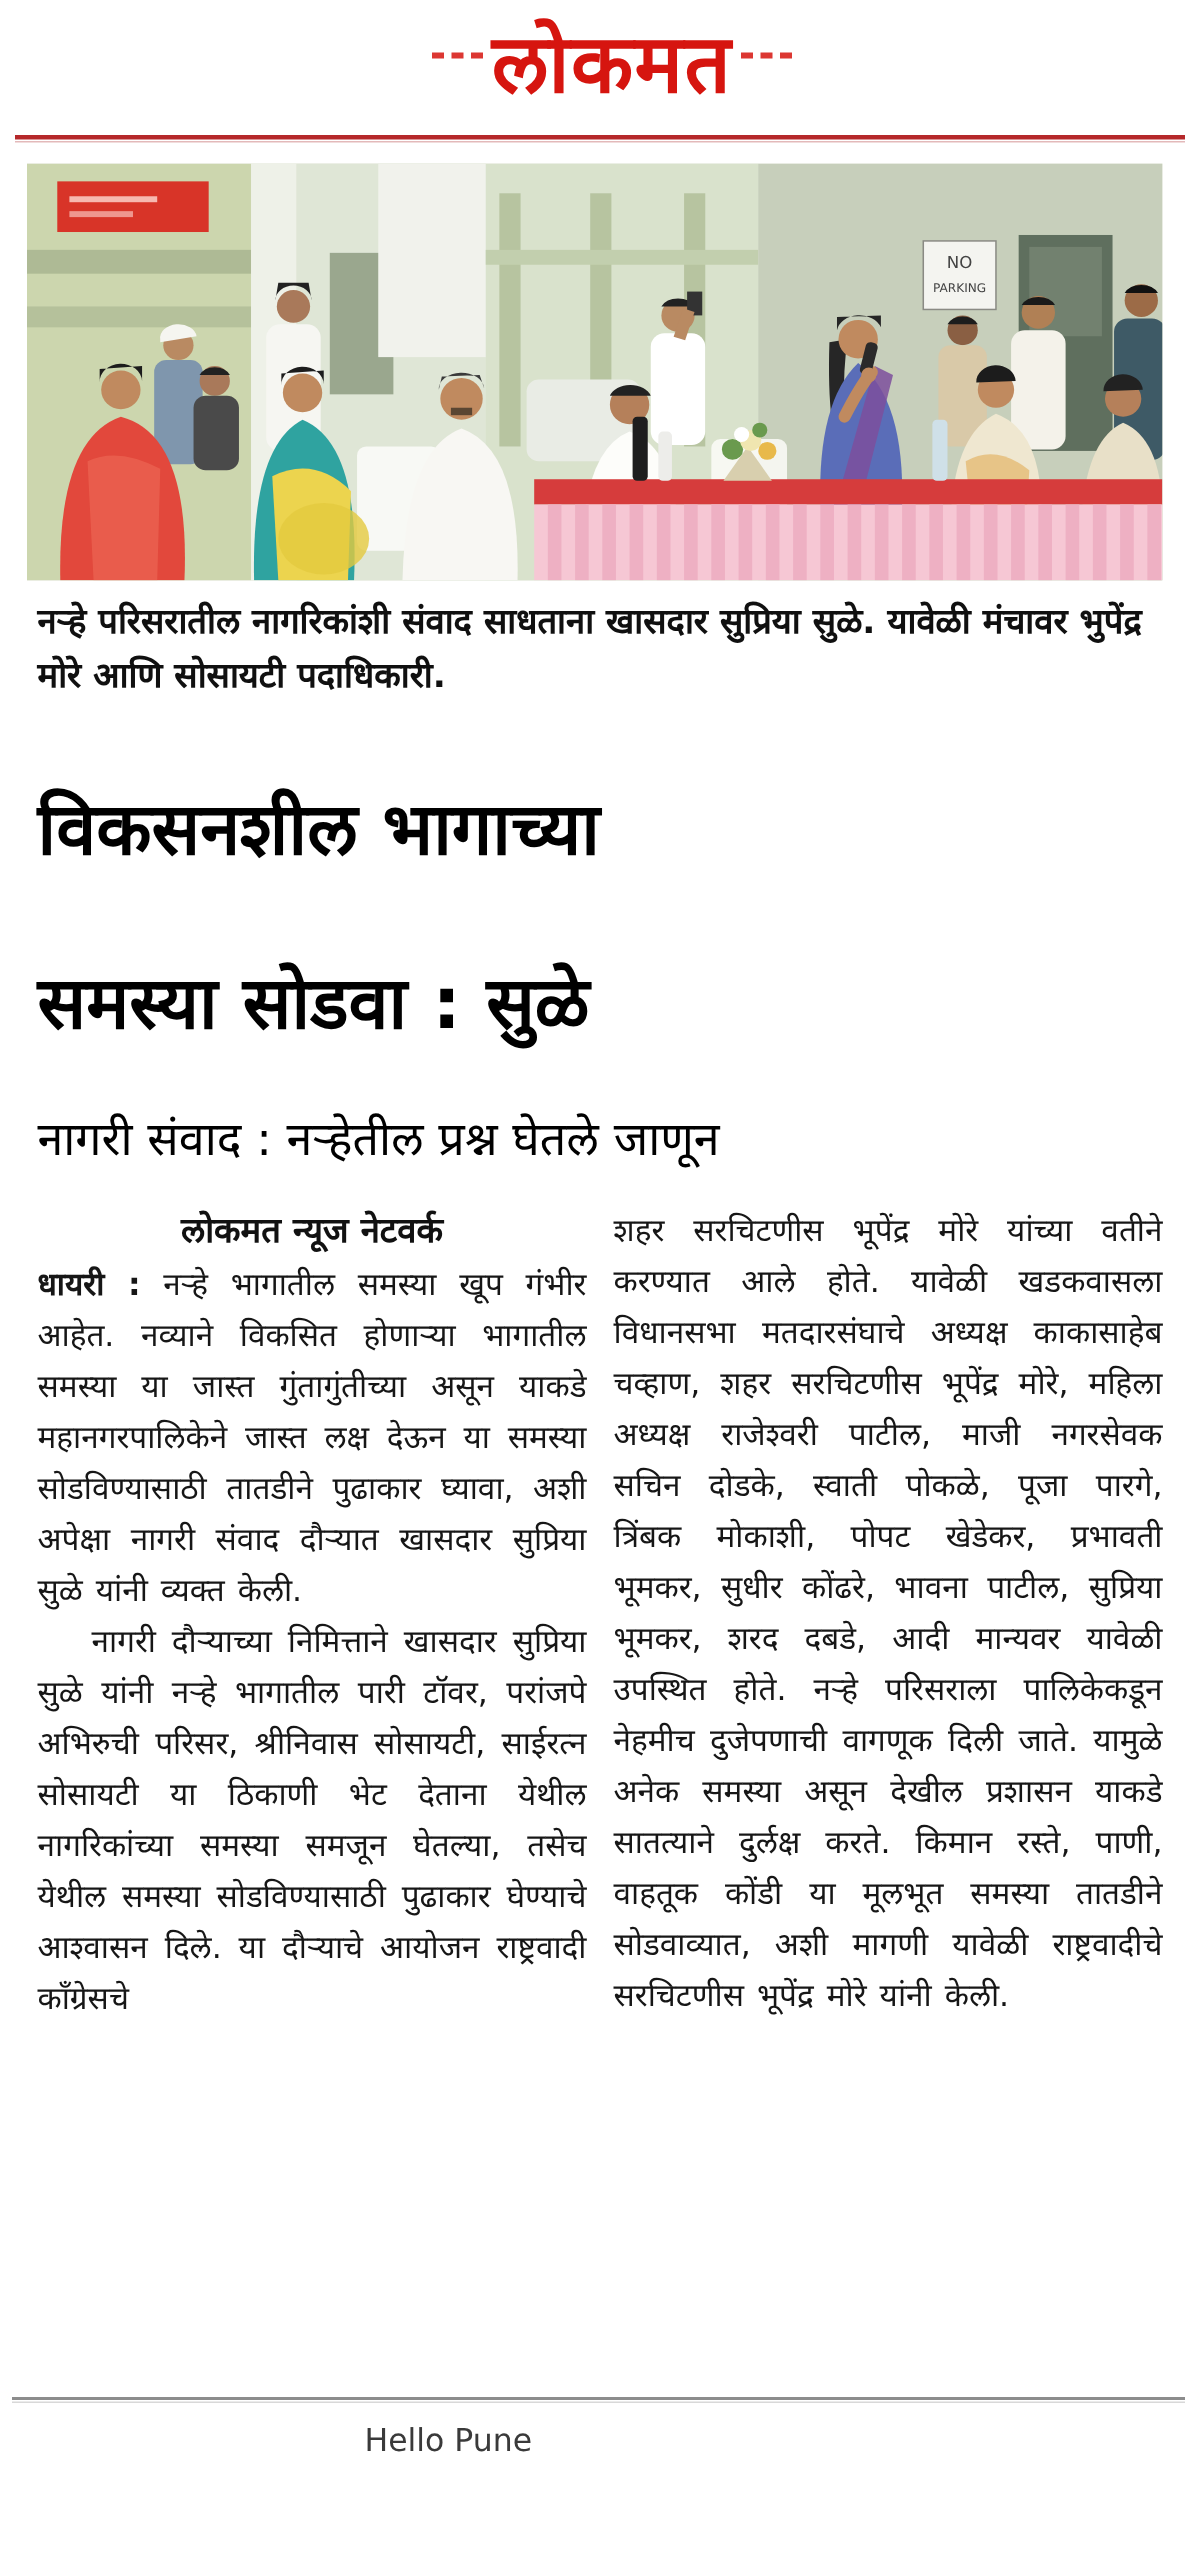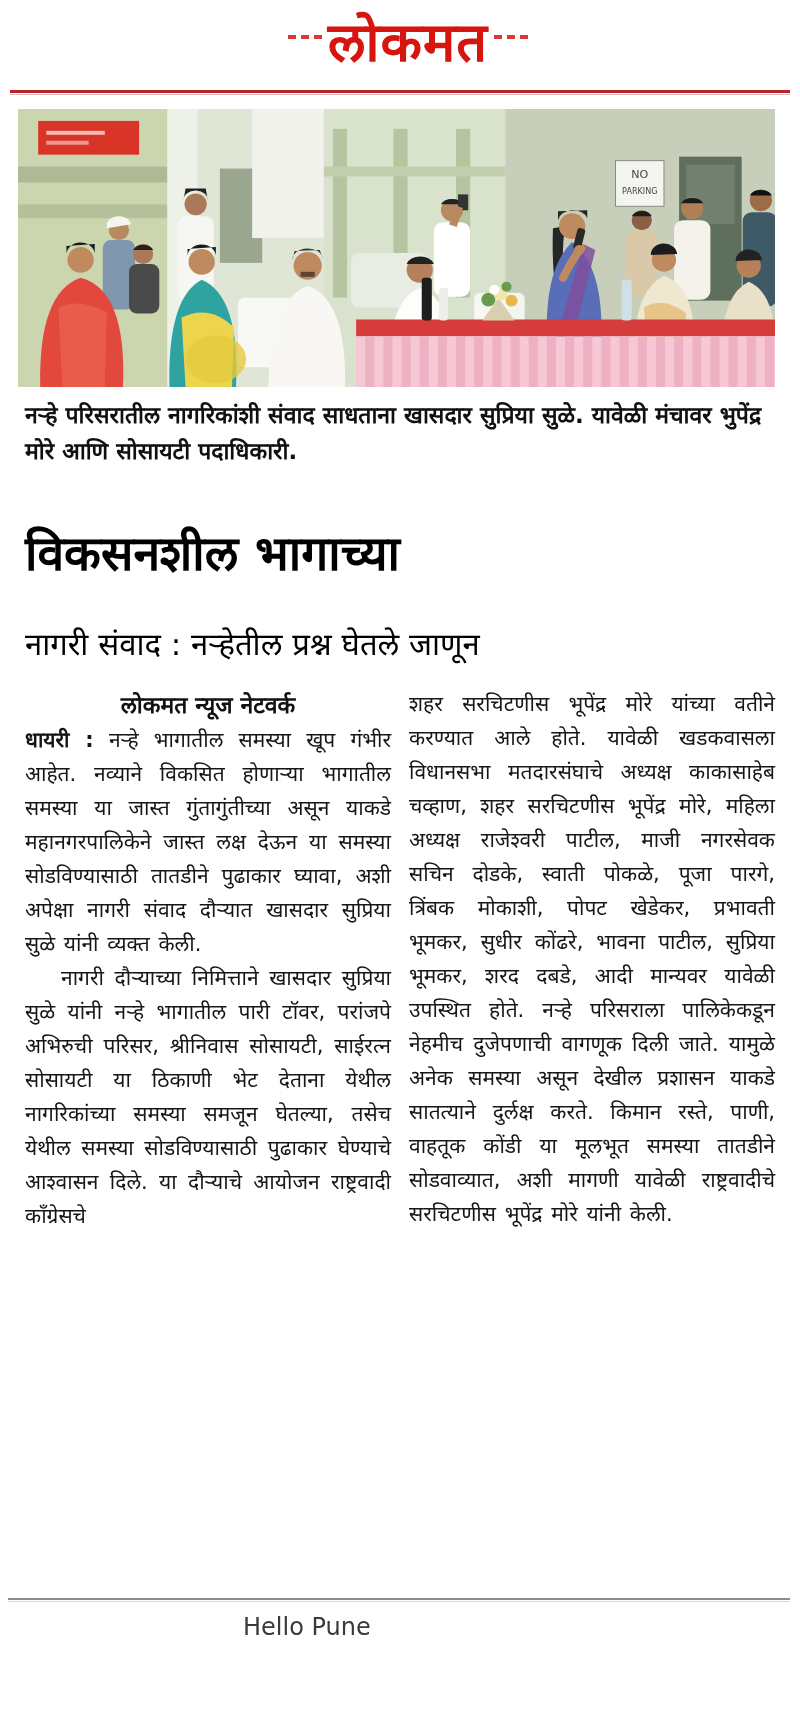--- a/index.html
+++ b/index.html
@@ -54,21 +54,21 @@
   }
   .body-text.indent { text-indent:36px; }
   .dateline { font-weight:bold; }
   
   .footer-divider {
     position:absolute; left:8px; right:10px; top:1598px; height:4px;
     border-top:2px solid #8c8c8c; border-bottom:1px solid #d8d8d8;
   }
   .footer {
     position:absolute; top:1612px; left:243px;
-    font-size:24px; line-height:31px; color:#3a3a3a;
+    font-size:21px; line-height:31px; color:#3a3a3a;
   }
   .footer .l2 { padding-left:12px; }
   .footer .l3 { padding-left:22px; }
   .footer .gap { display:inline-block; width:30px; }
 </style>
 </head>
 <body>
 
 <header class="masthead">
   <span class="masthead-title">लोकमत</span>
@@ -236,20 +236,21 @@
         <circle cx="484" cy="179" r="5" fill="#6a9a4e"></circle>
       </g>
     </g>
   </svg>
 </figure>
 
 <figcaption class="caption">नऱ्हे परिसरातील नागरिकांशी संवाद साधताना खासदार सुप्रिया सुळे. यावेळी मंचावर भुपेंद्र मोरे आणि सोसायटी पदाधिकारी.</figcaption>
 
 <h1 class="headline">
   <div class="headline-line">विकसनशील भागाच्या</div>
+  <div class="headline-line">समस्या सोडवा : सुळे</div>
 </h1>
 <h2 class="subheadline">नागरी संवाद : नऱ्हेतील प्रश्न घेतले जाणून</h2>
 
 <section class="columns">
   <div class="col">
     <div class="byline">लोकमत न्यूज नेटवर्क</div>
     <p class="body-text"><span class="dateline">धायरी :</span> <span>नऱ्हे भागातील समस्या खूप गंभीर आहेत. नव्याने विकसित होणाऱ्या भागातील समस्या या जास्त गुंतागुंतीच्या असून याकडे महानगरपालिकेने जास्त लक्ष देऊन या समस्या सोडविण्यासाठी तातडीने पुढाकार घ्यावा, अशी अपेक्षा नागरी संवाद दौऱ्यात खासदार सुप्रिया सुळे यांनी व्यक्त केली.</span></p>
     <p class="body-text indent">नागरी दौऱ्याच्या निमित्ताने खासदार सुप्रिया सुळे यांनी नऱ्हे भागातील पारी टॉवर, परांजपे अभिरुची परिसर, श्रीनिवास सोसायटी, साईरत्न सोसायटी या ठिकाणी भेट देताना येथील नागरिकांच्या समस्या समजून घेतल्या, तसेच येथील समस्या सोडविण्यासाठी पुढाकार घेण्याचे आश्वासन दिले. या दौऱ्याचे आयोजन राष्ट्रवादी काँग्रेसचे</p>
   </div>
   <div class="col">

